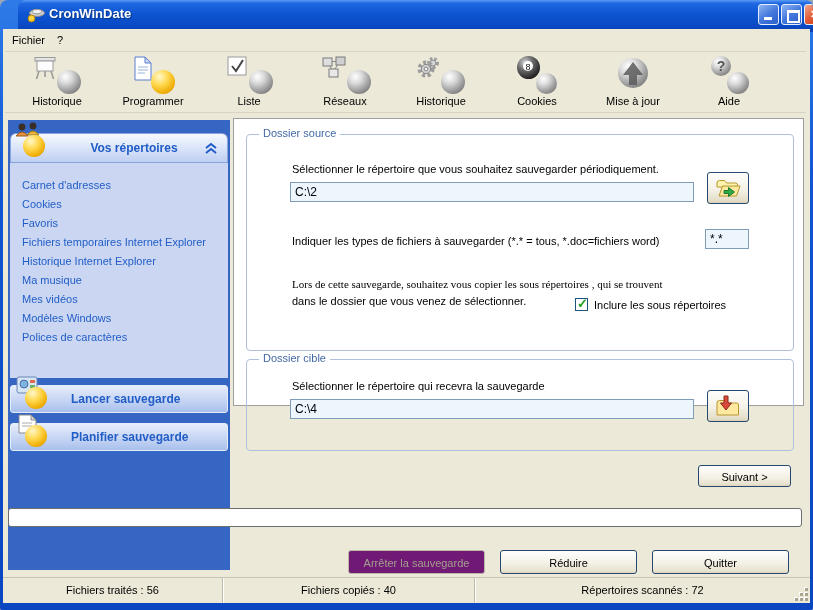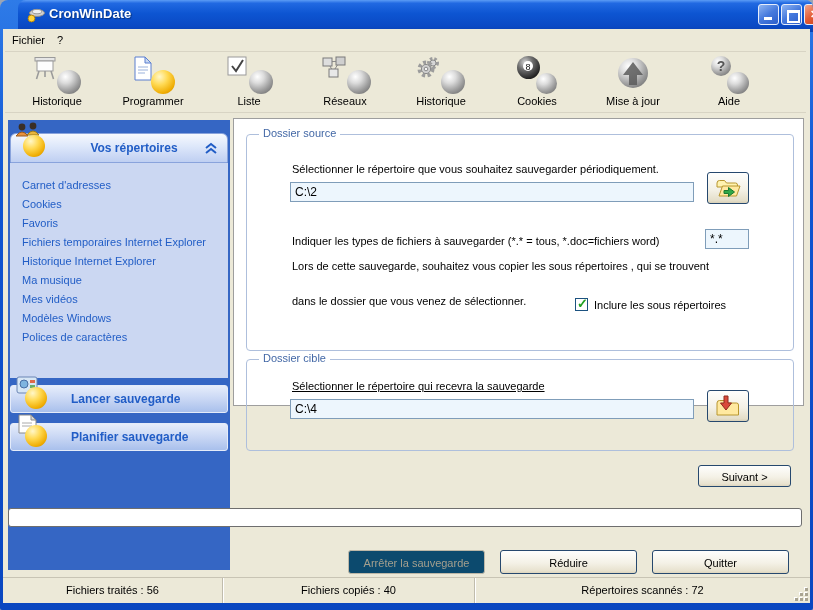--- a/index.html
+++ b/index.html
@@ -81,21 +81,21 @@
   .checkbox { position:absolute; width:13px; height:13px; border:1px solid #1C5280; background:#fff; cursor:pointer; }
   .checkbox.checked::after { content:"\2713"; position:absolute; left:1px; top:-3px;
                              color:#21A121; font-size:13px; font-weight:bold; }
   .cb-label { position:absolute; font-size:11px; color:#000; }
 
   .btn-xp { position:absolute; border:1px solid #26486E; border-radius:3px; font-size:11px; color:#000;
             background:linear-gradient(180deg,#FEFEFD 0%,#F4F1E6 55%,#E8E2CF 90%,#DDD5BE 100%);
             text-align:center; cursor:pointer; }
   .btn-next { left:464px; top:346px; width:93px; height:22px; line-height:20px; }
   .btn-xp.disabled { border-color:#BDB8A8; color:#A49F8E; cursor:default;
-                     background:#0c4a6e; }
+                     background:#701a75; }
 
   
   .progress { position:absolute; left:5px; top:479px; width:794px; height:19px; background:#fff;
               border:1px solid #6E6E6E; border-radius:3px; overflow:hidden; }
   .progress-fill { height:100%; background:linear-gradient(180deg,#7CB96A,#4E9A3C); width:0; }
   .btn-stop    { left:345px; top:521px; width:137px; height:24px; line-height:22px; }
   .btn-reduce  { left:497px; top:521px; width:137px; height:24px; line-height:22px; }
   .btn-quit    { left:649px; top:521px; width:137px; height:24px; line-height:22px; }
 
   .statusbar { position:absolute; left:0; right:0; bottom:0; height:26px; background:#ECE9D8;
@@ -325,31 +325,31 @@
               <path d="M4 19 L7.5 9 H25 L21.5 19 Z" fill="#FFE9A0" stroke="#B8962E"></path>
               <path d="M9 13.5 h4.5 v-3 l6 4.5 -6 4.5 v-3 H9 Z" fill="#2FA848" stroke="#1B7A30"></path>
             </svg>
           </span>
         </div>
 
         <div class="flabel" style="left:45px; top:100px;">Indiquer les types de fichiers à sauvegarder (*.* = tous, *.doc=fichiers word)</div>
 
         <input class="xp-input" style="left: 458px; top: 94px; width: 44px;" type="text" value="*.*">
 
-        <div class="flabel" style="left:45px; top:125px;">Lors de cette sauvegarde, souhaitez vous copier les sous répertoires , qui se trouvent</div>
+        <div class="flabel" style="left:45px; top:143px;font-family:Liberation Serif, serif;">Lors de cette sauvegarde, souhaitez vous copier les sous répertoires , qui se trouvent</div>
         <div class="flabel" style="left:45px; top:160px;">dans le dossier que vous venez de sélectionner.</div>
 
         <span class="checkbox checked" style="left:328px; top:163px;"></span>
         <span class="cb-label" style="left:347px; top:164px;">Inclure les sous répertoires</span>
       </div>
 
       <div class="groupbox gb-target">
         <span class="gb-title">Dossier cible</span>
 
-        <div class="flabel" style="left:45px; top:20px;text-decoration:underline;">Sélectionner le répertoire qui recevra la sauvegarde</div>
+        <div class="flabel" style="left:45px; top:20px;">Sélectionner le répertoire qui recevra la sauvegarde</div>
 
         <input class="xp-input" style="left: 43px; top: 39px; width: 404px;" type="text" value="C:\4">
 
         <div class="icon-btn" style="left:460px; top:30px;">
           <span>
             <svg width="26" height="22" viewBox="0 0 26 22">
               <path d="M2 8 q0 -2.5 2.5 -2.5 h5 l2 2.5 h10 q2 0 2 2 v10 H2 Z" fill="#FFE9A0" stroke="#B8962E"></path>
               <path d="M13 1 v7 h3.5 l-5.5 7 -5.5 -7 H9 V1 Z" fill="#D94A3A" stroke="#8F2A1E"></path>
             </svg>
           </span>

